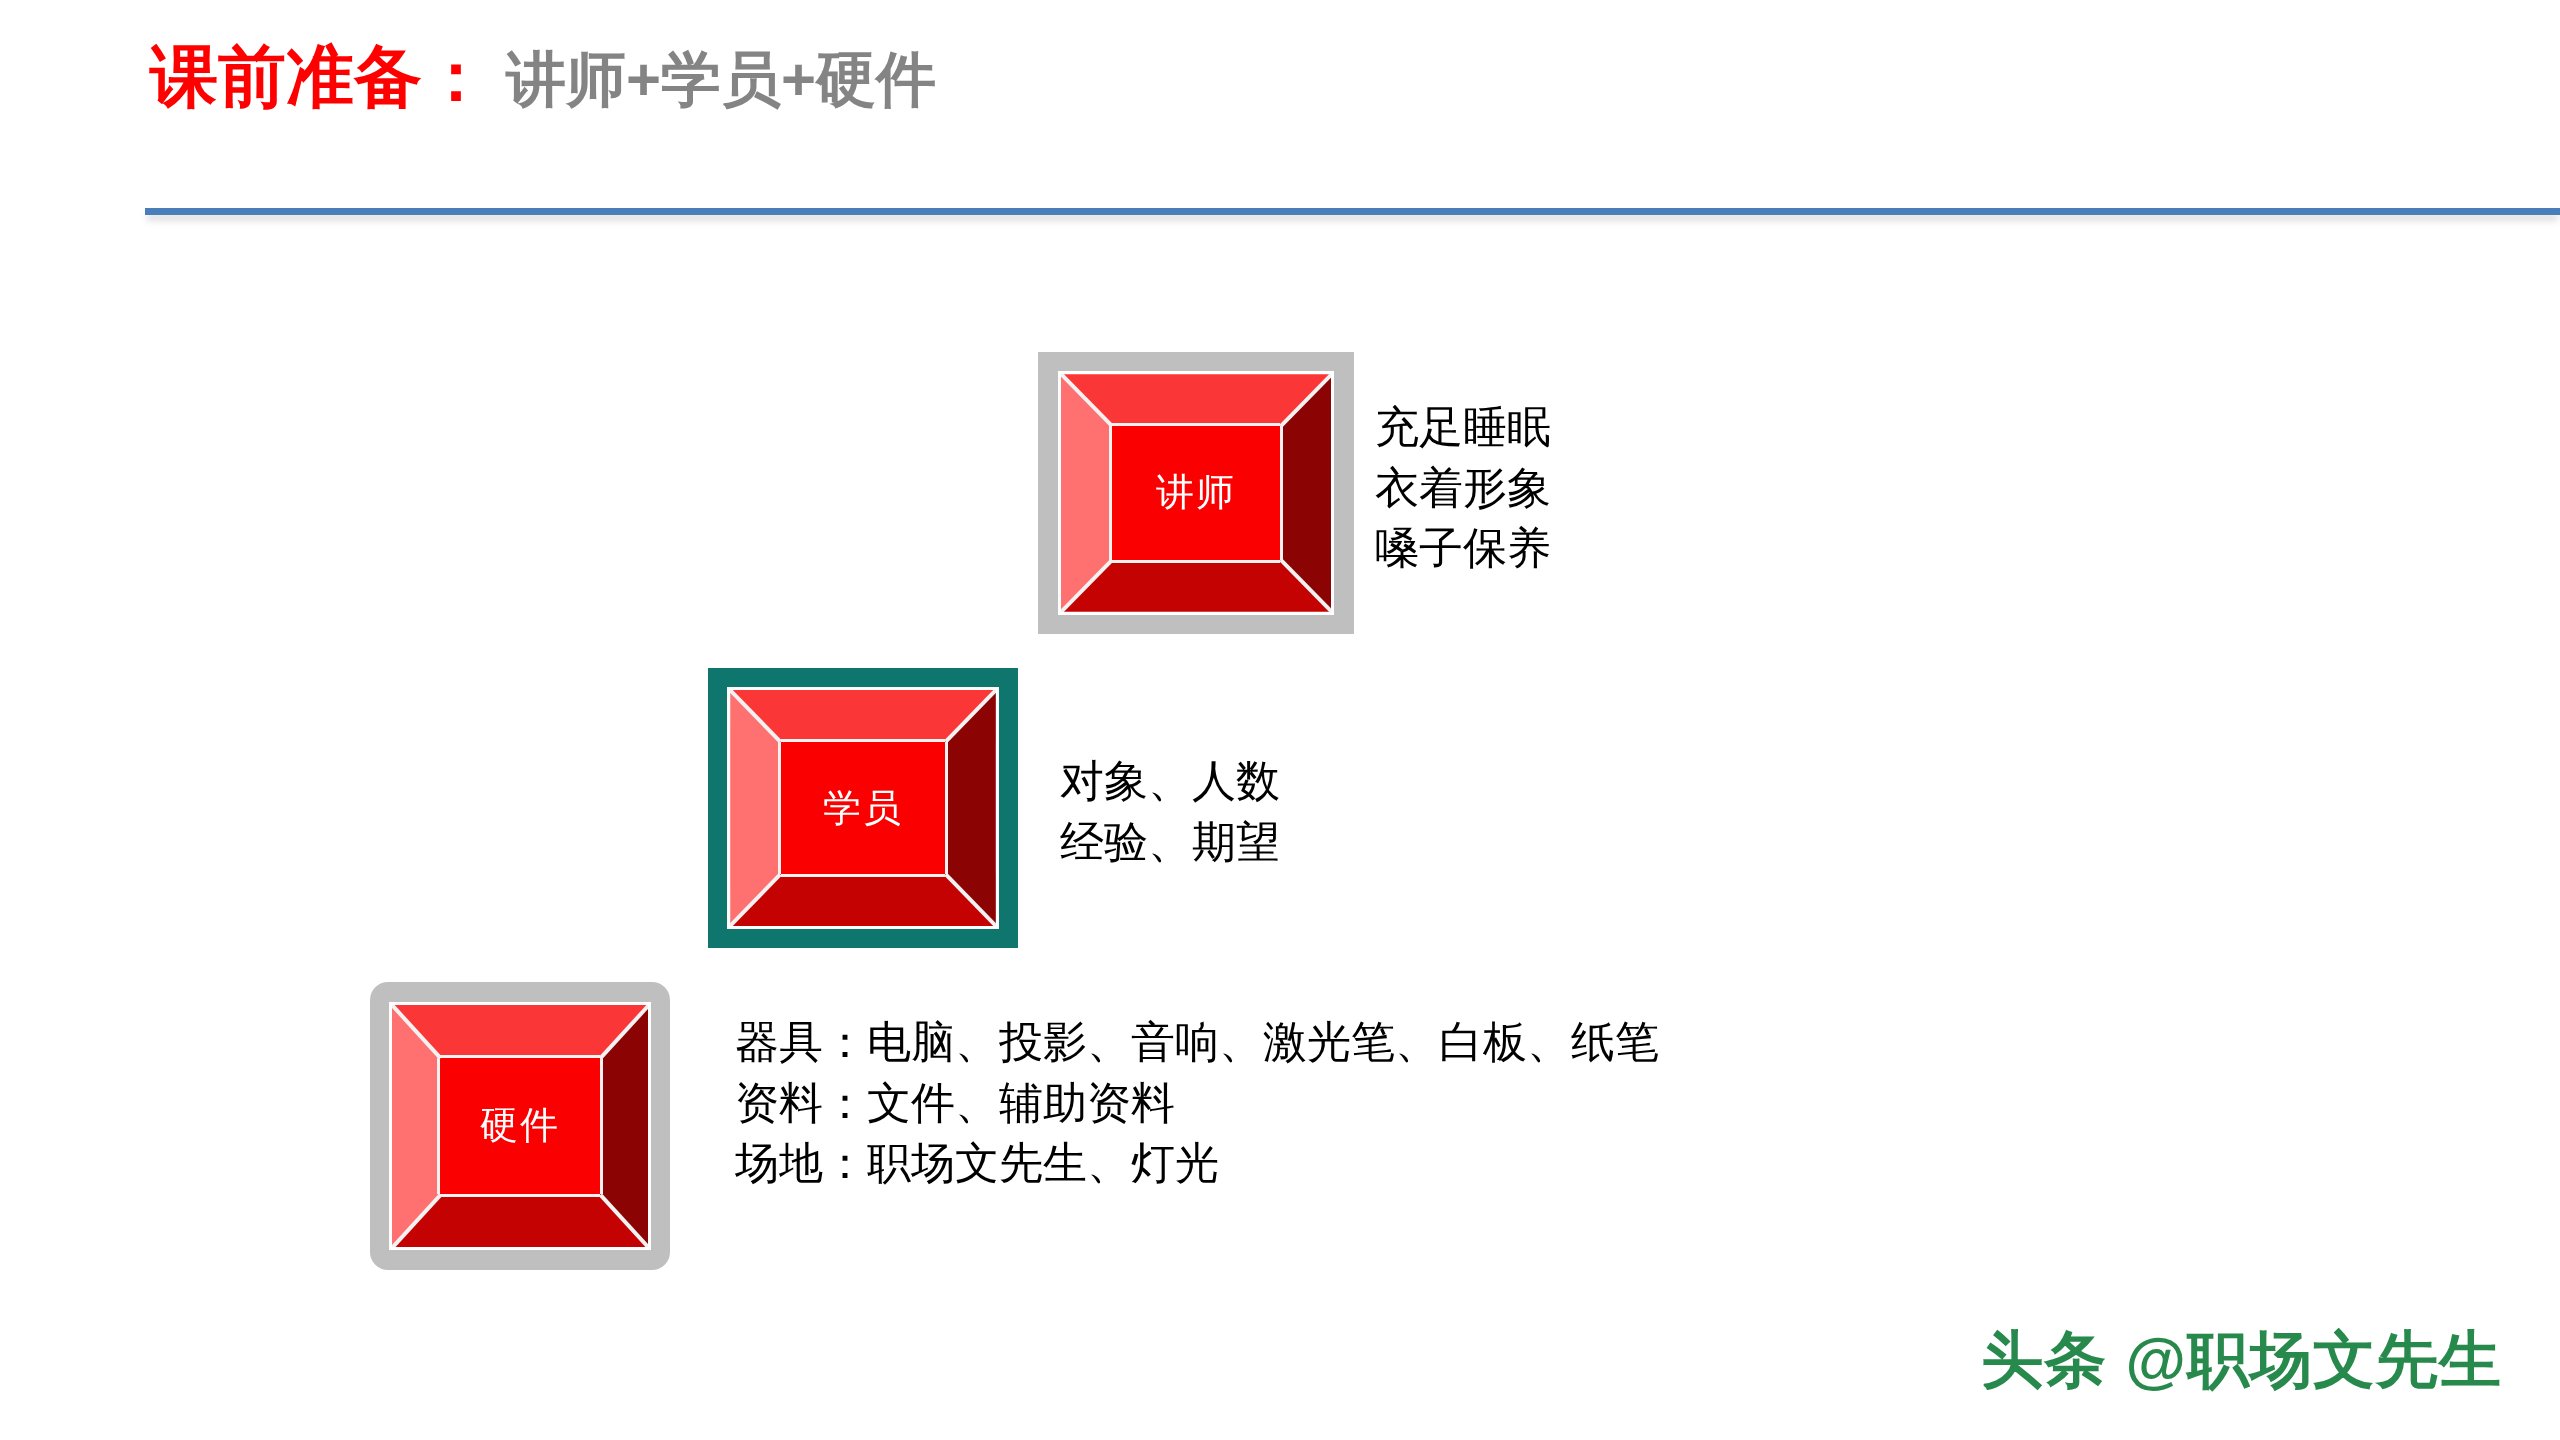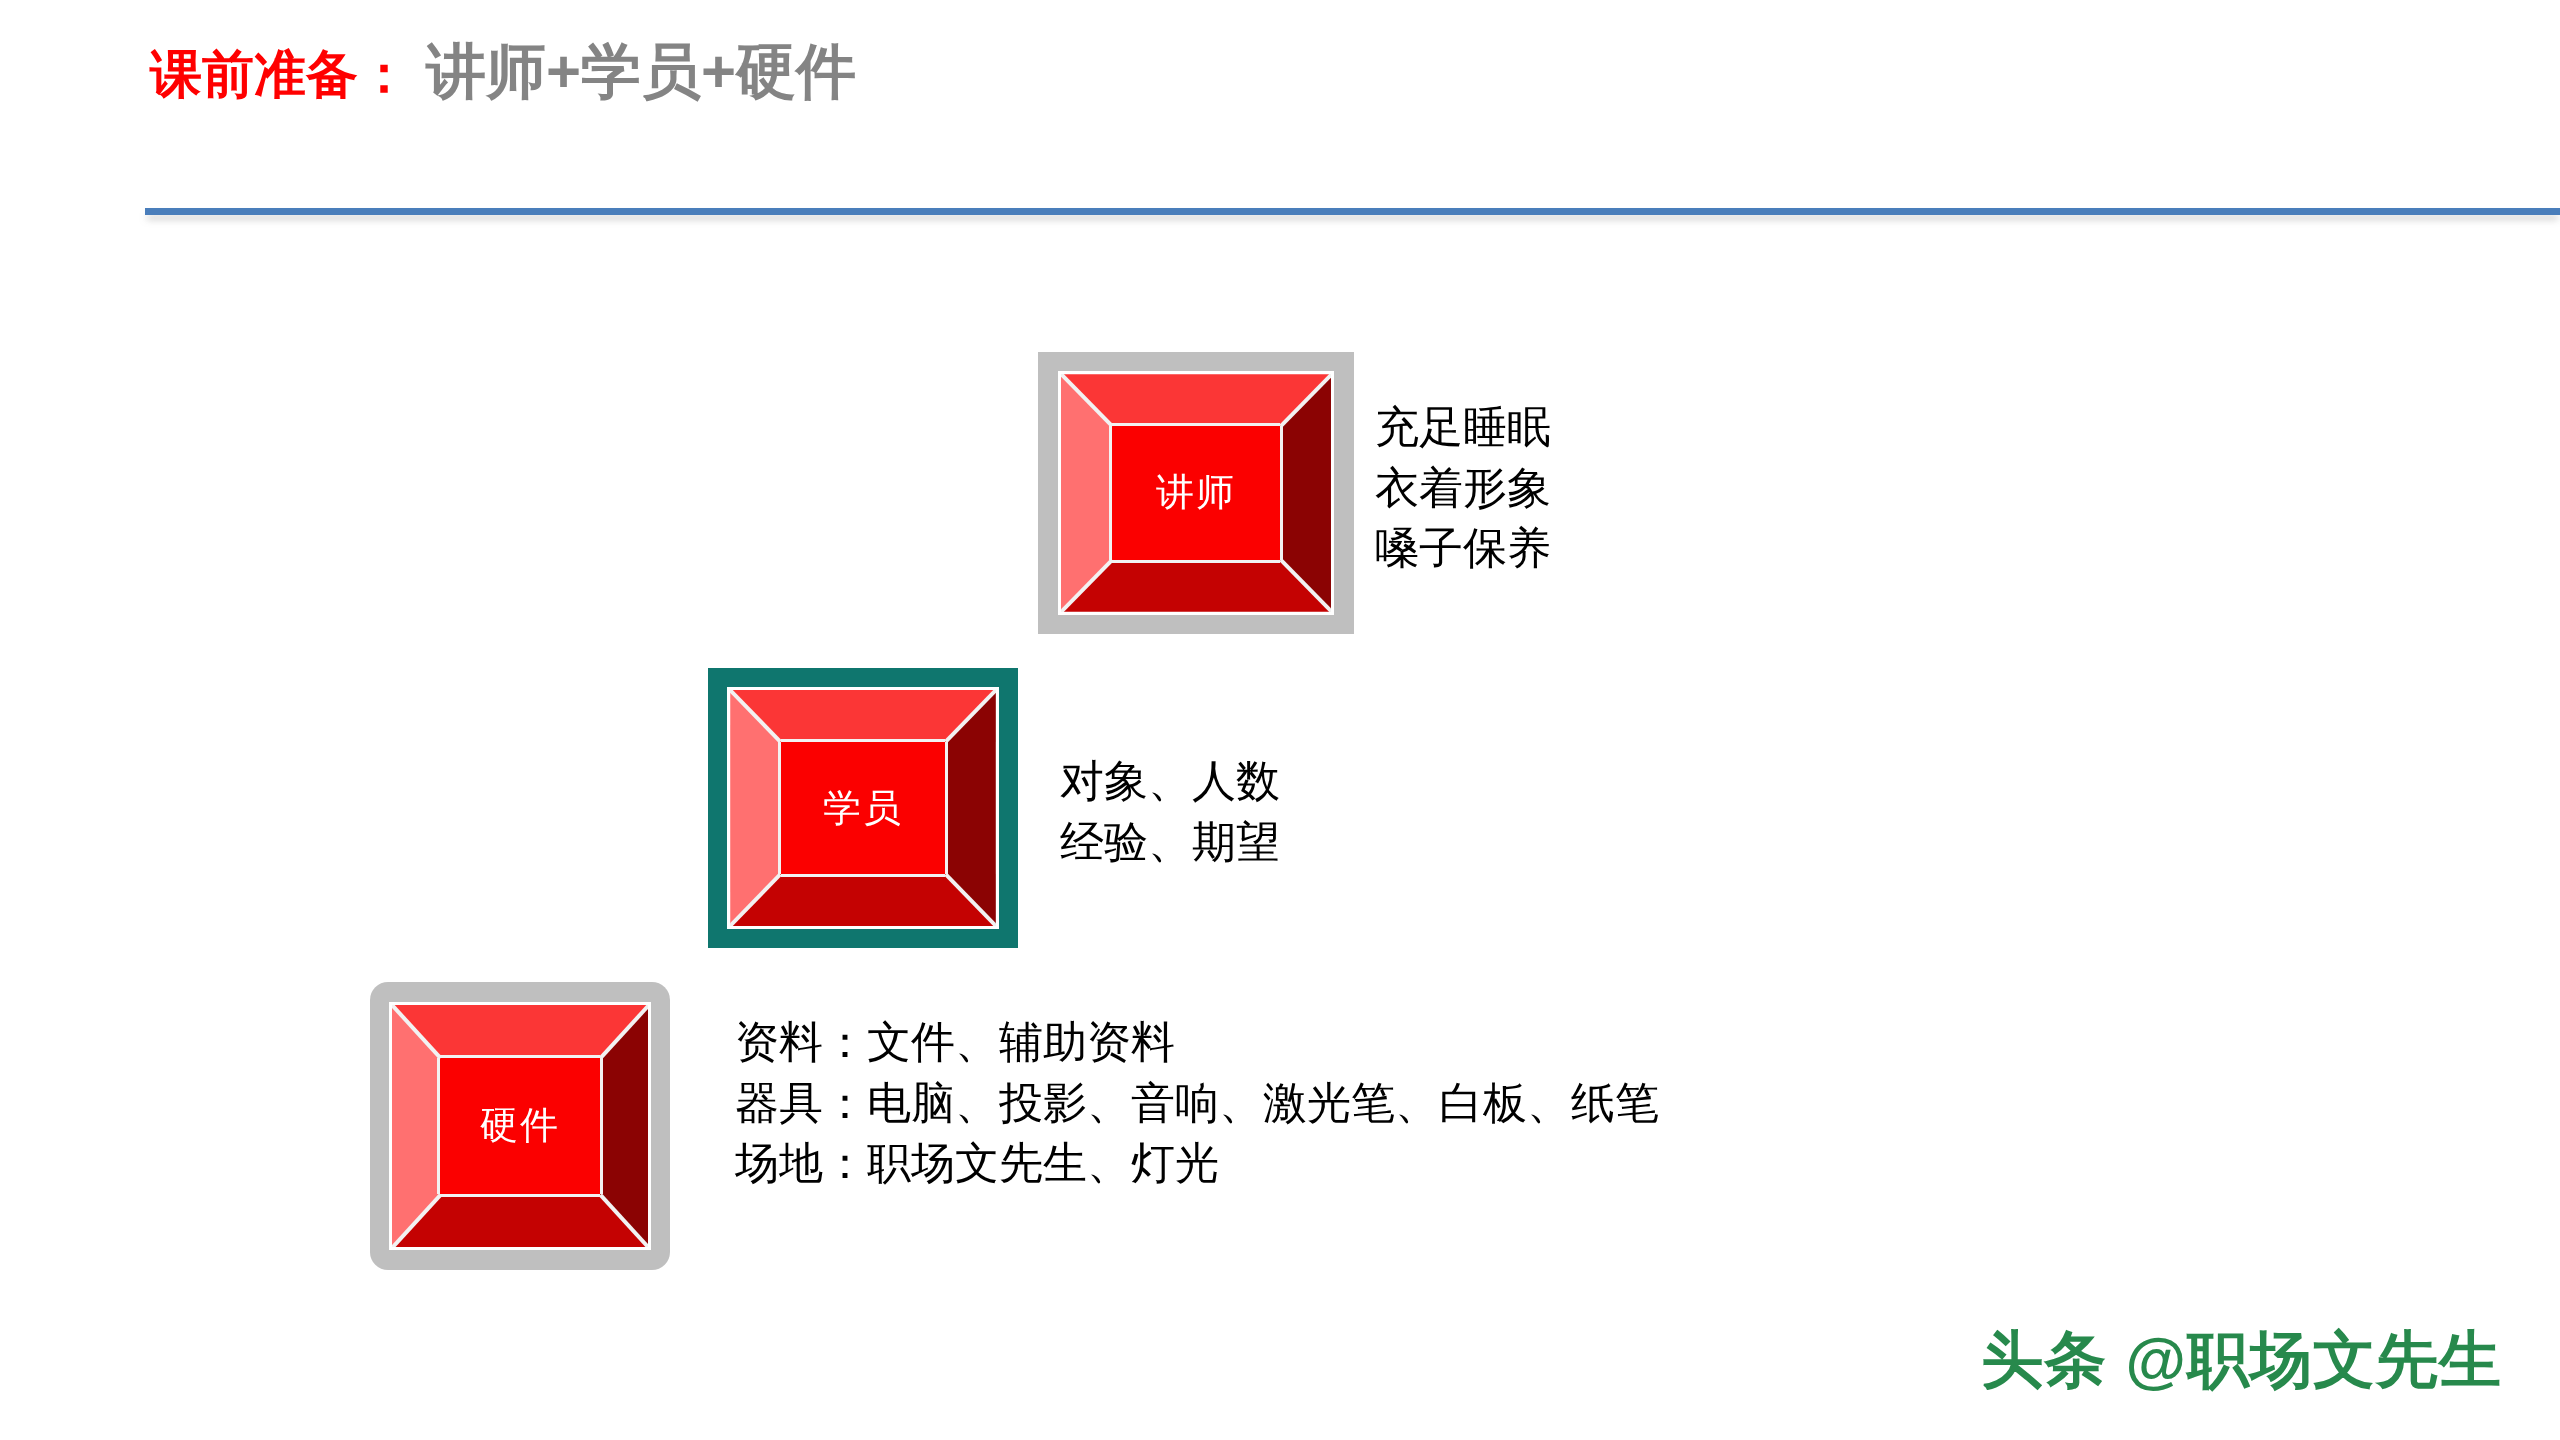--- a/index.html
+++ b/index.html
@@ -23,21 +23,21 @@
     height: 230px;
   }
   #title-line {
     position: absolute;
     left: 150px;
     top: 42px;
     white-space: nowrap;
     line-height: 1.0;
   }
   .title-main {
-    font-size: 52px;
+    font-size: 68px;
     font-weight: bold;
     color: #ff0000;
     letter-spacing: 0px;
     vertical-align: baseline;
   }
   .title-sub {
     font-size: 60px;
     font-weight: bold;
     color: #848484;
     letter-spacing: 0px;
@@ -234,18 +234,18 @@
       </div>
     <div class="seam-d" style="left: 0px; top: -2px; width: 72.404px; transform: rotate(47.5916deg);"></div>
         <div class="seam-d" style="left: 257px; top: -2px; width: 72.404px; transform: rotate(132.408deg);"></div>
         <div class="seam-d" style="left: 0px; top: 241px; width: 72.404px; transform: rotate(-47.5916deg);"></div>
         <div class="seam-d" style="left: 257px; top: 241px; width: 72.404px; transform: rotate(-132.408deg);"></div>
       </div>
   </div>
 </div>
 
 <div class="desc" id="desc-3">
+  <div>器具：电脑、投影、音响、激光笔、白板、纸笔</div>
   <div>资料：文件、辅助资料</div>
-  <div>器具：电脑、投影、音响、激光笔、白板、纸笔</div>
   <div>场地：职场文先生、灯光</div>
 </div>
 
 <div id="watermark">头条 @职场文先生</div>
 
 </body></html>

